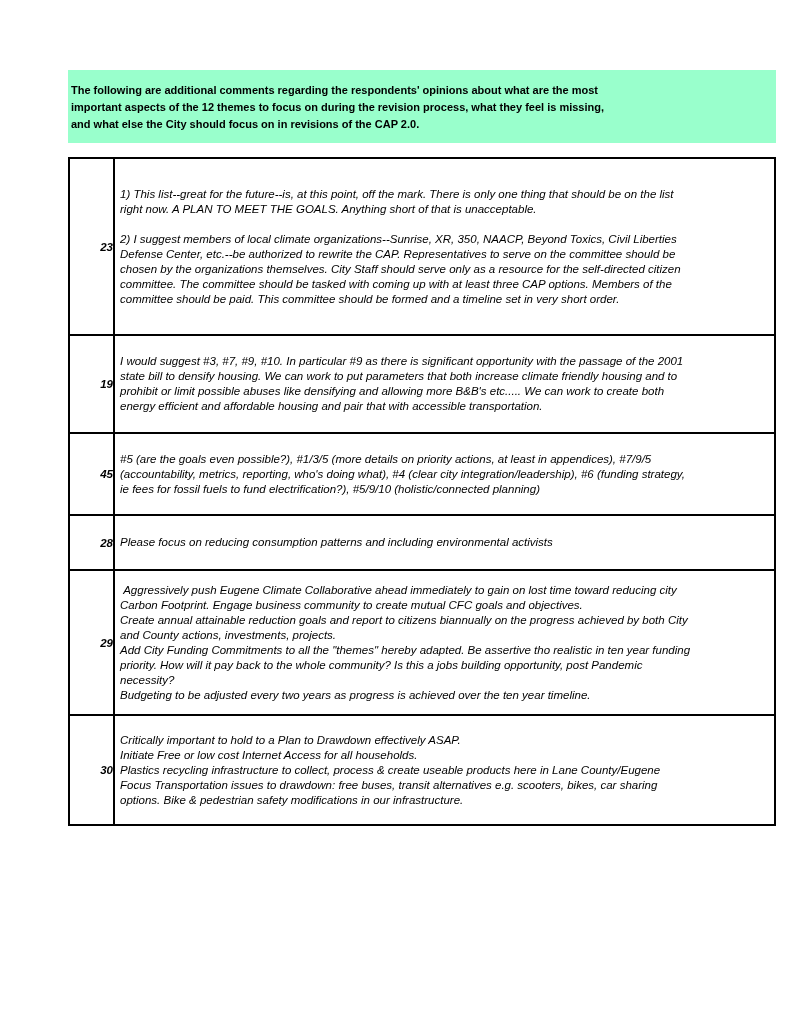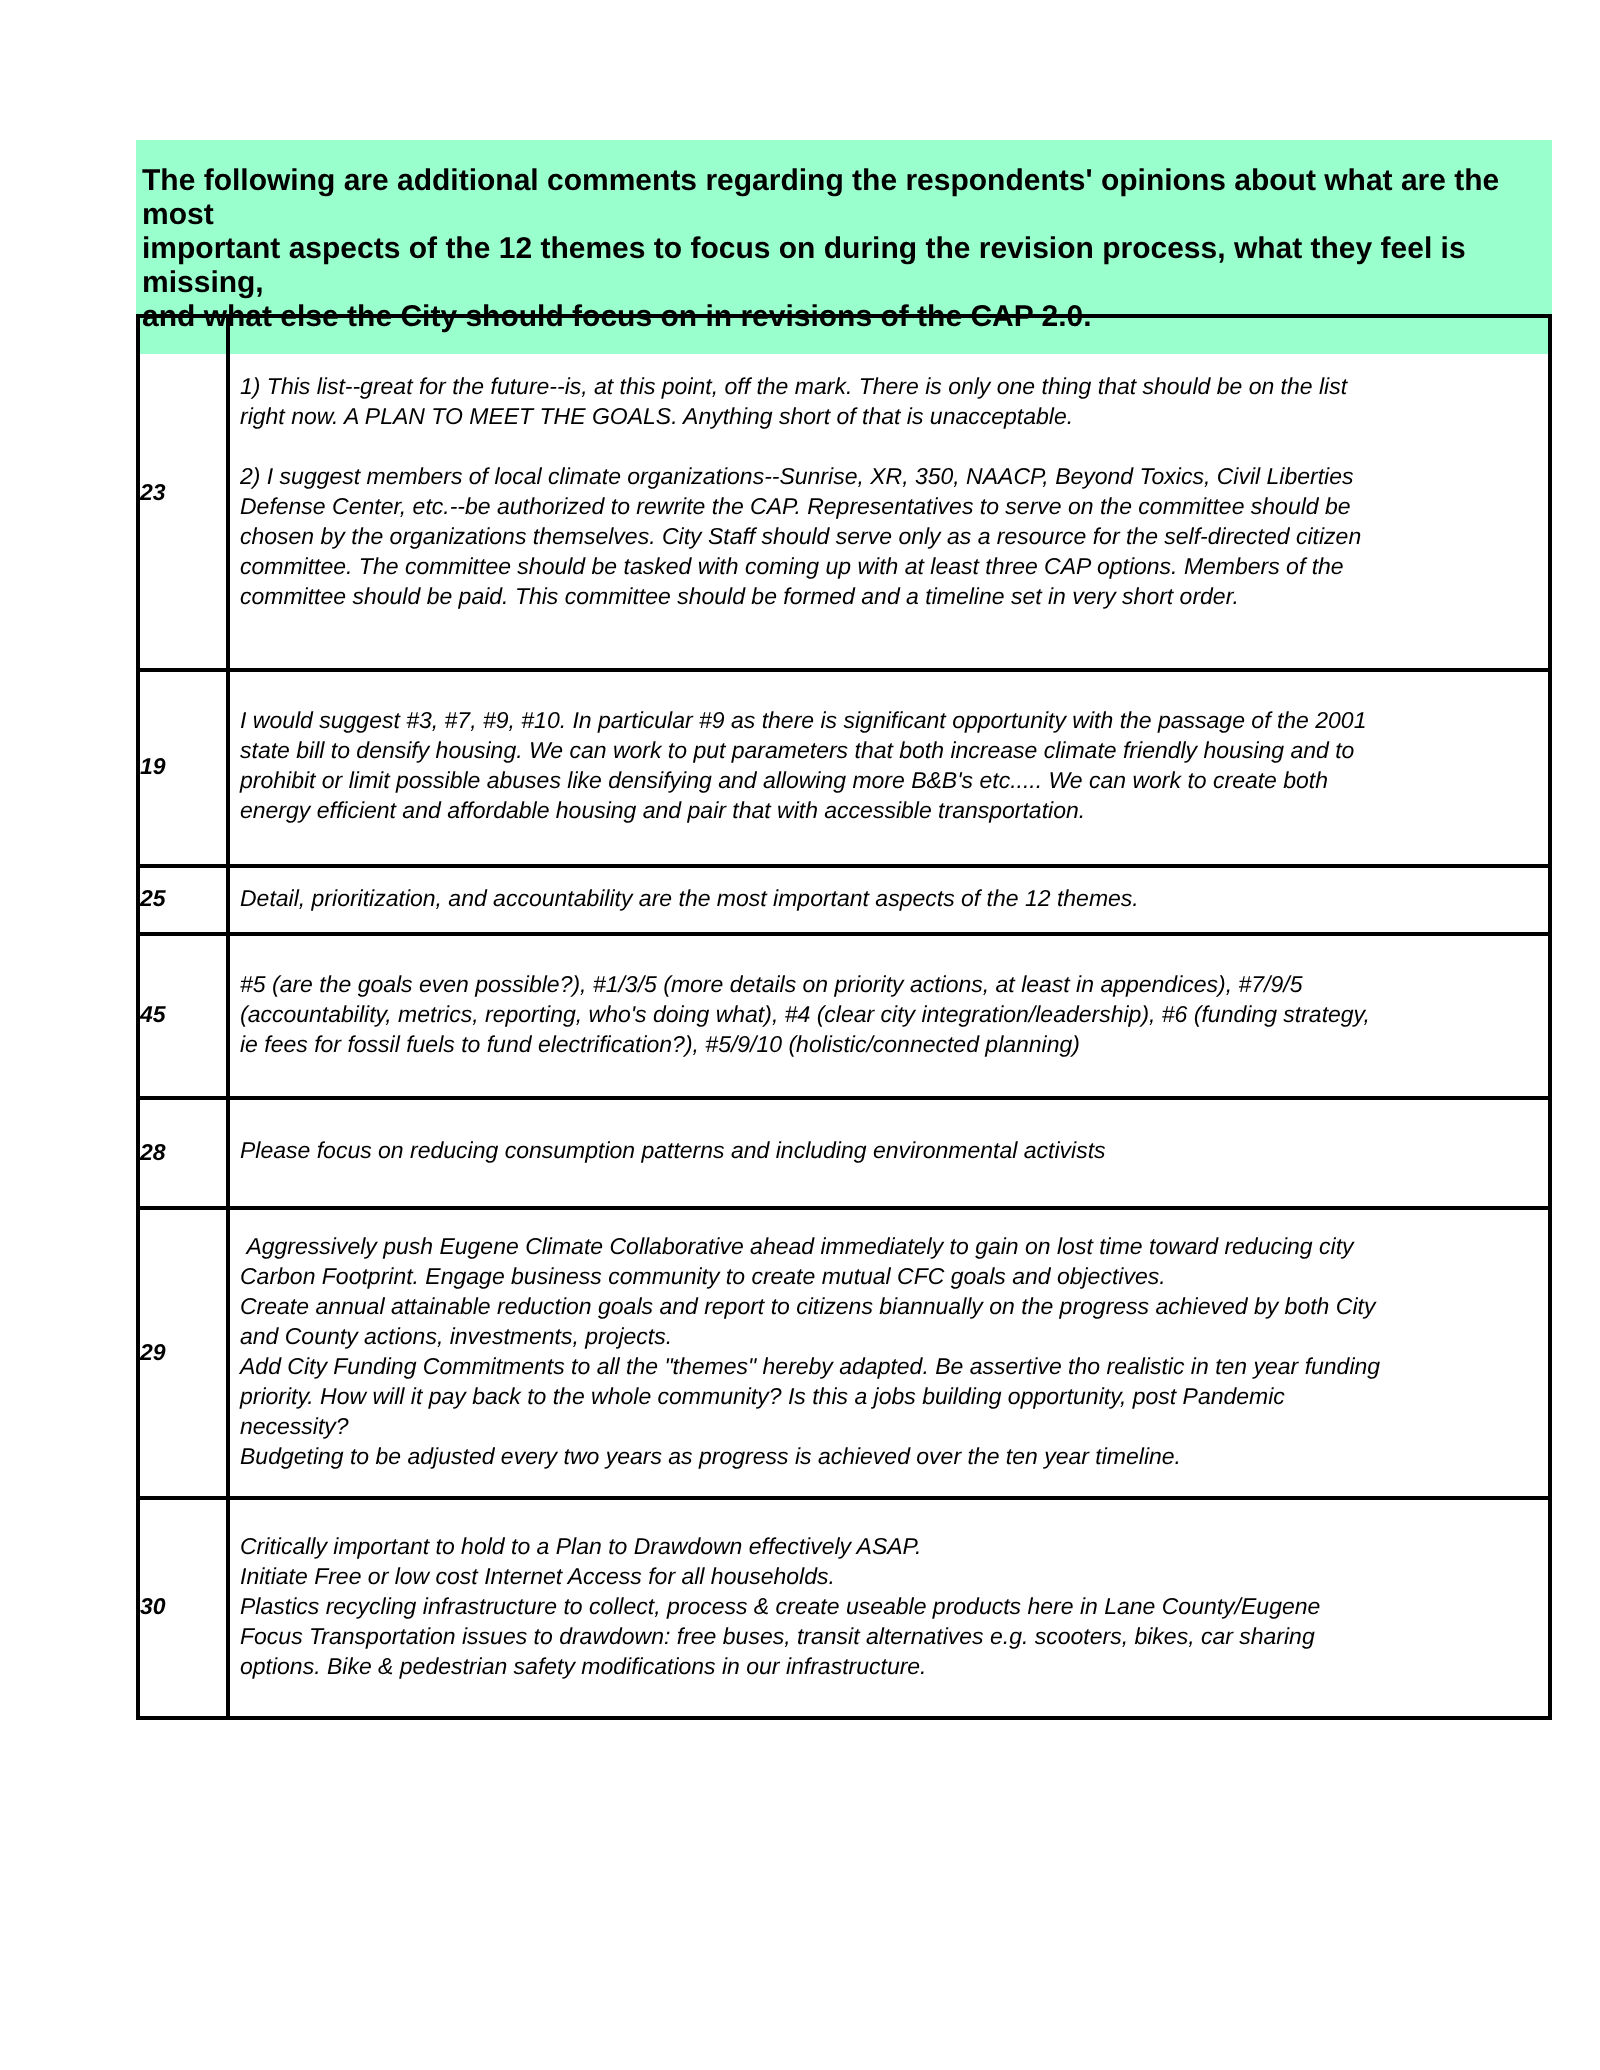--- a/index.html
+++ b/index.html
@@ -19,42 +19,42 @@
   }
   .banner {
     position: absolute;
     left: 68px;
     top: 70px;
     width: 708px;
     background: #99ffcc;
     padding: 12px 8px 10px 3px;
   }
   .banner-text {
-    font-size: 15px;
+    font-size: 11px;
     line-height: 17px;
     font-weight: bold;
     white-space: pre-wrap;
     color: #000000;
   }
   .comments-table {
     position: absolute;
     left: 68px;
     top: 157px;
     width: 708px;
     border-collapse: collapse;
     table-layout: fixed;
   }
   .comments-table td {
     border: 2px solid #000000;
     vertical-align: middle;
     font-style: italic;
   }
   td.num {
     width: 45px;
-    text-align: left;
+    text-align: right;
     font-weight: bold;
     font-size: 11.5px;
   }
   td.comment {
     padding: 6px 6px 6px 5px;
     font-size: 11.5px;
     line-height: 15px;
     white-space: pre-wrap;
     overflow: hidden;
   }
@@ -91,24 +91,20 @@
 committee. The committee should be tasked with coming up with at least three CAP options. Members of the
 committee should be paid. This committee should be formed and a timeline set in very short order.</td>
       </tr>
       <tr class="h24">
         <td class="num">19</td>
         <td class="comment">I would suggest #3, #7, #9, #10. In particular #9 as there is significant opportunity with the passage of the 2001
 state bill to densify housing. We can work to put parameters that both increase climate friendly housing and to
 prohibit or limit possible abuses like densifying and allowing more B&amp;B's etc..... We can work to create both
 energy efficient and affordable housing and pair that with accessible transportation.</td>
       </tr>
-      <tr class="h25">
-        <td class="num">25</td>
-        <td class="comment">Detail, prioritization, and accountability are the most important aspects of the 12 themes.</td>
-      </tr>
       <tr class="h26">
         <td class="num">45</td>
         <td class="comment">#5 (are the goals even possible?), #1/3/5 (more details on priority actions, at least in appendices), #7/9/5
 (accountability, metrics, reporting, who's doing what), #4 (clear city integration/leadership), #6 (funding strategy,
 ie fees for fossil fuels to fund electrification?), #5/9/10 (holistic/connected planning)</td>
       </tr>
       <tr class="h28">
         <td class="num">28</td>
         <td class="comment">Please focus on reducing consumption patterns and including environmental activists</td>
       </tr>

